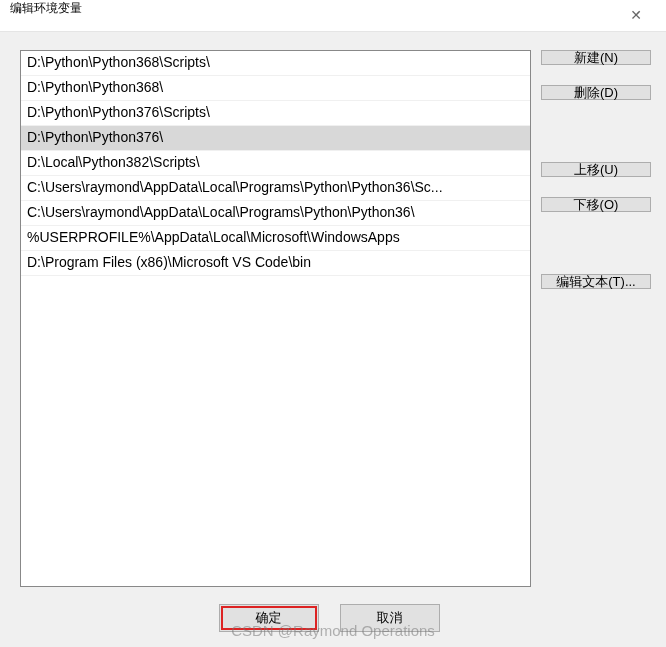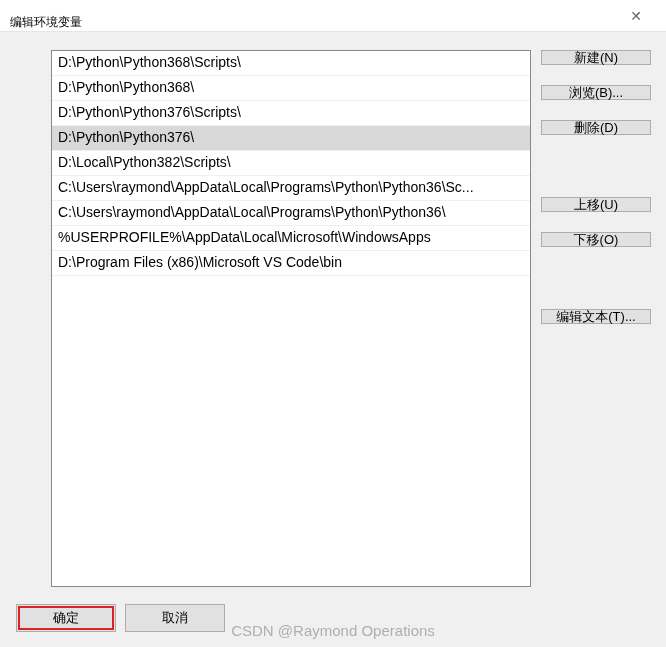--- a/index.html
+++ b/index.html
@@ -9,21 +9,21 @@
       background: #f0f0f0;
       width: 666px;
       height: 647px;
       overflow: hidden;
       position: relative;
     }
     .titlebar {
       height: 32px;
       background: #ffffff;
       display: flex;
-      align-items: flex-end;
+      align-items: flex-start;
       justify-content: space-between;
       padding: 0 10px 0 10px;
       border-bottom: 1px solid #e5e5e5;
     }
     .titlebar-title {
       font-size: 12px;
       color: #000;
     }
     .close-btn {
       width: 40px;
@@ -42,21 +42,20 @@
       gap: 10px;
       height: calc(100% - 32px - 48px);
     }
     .listbox {
       flex: 1;
       background: #ffffff;
       border: 1px solid #888;
       overflow: hidden;
       font-size: 14px;
       color: #000;
-      margin-left: 31px;
     }
     .list-item {
       padding: 2px 6px 3px 6px;
       white-space: nowrap;
       overflow: hidden;
       text-overflow: ellipsis;
       line-height: 19px;
       border-bottom: 1px solid #f0f0f0;
     }
     .list-item.selected {
@@ -86,24 +85,24 @@
       color: #000;
     }
     .footer {
       position: absolute;
       bottom: 0;
       left: 0;
       right: 0;
       height: 48px;
       background: #f0f0f0;
       display: flex;
-      justify-content: flex-start;
+      justify-content: center;
       align-items: center;
-      gap: 9px;
-      padding: 0 15px 10px 16px;
+      gap: 21px;
+      padding: 0 15px 10px 7px;
     }
     .footer .btn {
       width: 100px;
       height: 28px;
     }
     .btn-default {
       outline: 2px solid #d22;
       outline-offset: -4px;
     }
     .watermark {
@@ -133,21 +132,20 @@
     <div class="list-item">D:\Python\Python376\Scripts\</div>
     <div class="list-item selected">D:\Python\Python376\</div>
     <div class="list-item">D:\Local\Python382\Scripts\</div>
     <div class="list-item">C:\Users\raymond\AppData\Local\Programs\Python\Python36\Sc...</div>
     <div class="list-item">C:\Users\raymond\AppData\Local\Programs\Python\Python36\</div>
     <div class="list-item">%USERPROFILE%\AppData\Local\Microsoft\WindowsApps</div>
     <div class="list-item">D:\Program Files (x86)\Microsoft VS Code\bin</div>
   </div>
   <div class="side-buttons">
     <button class="btn">新建(N)</button>
-    <button class="btn">浏览(B)...</button>
     <button class="btn gap-large">删除(D)</button>
     <button class="btn">上移(U)</button>
     <button class="btn gap-large">下移(O)</button>
     <button class="btn">编辑文本(T)...</button>
   </div>
 </div>
 
 <div class="footer">
   <button class="btn btn-default">确定</button>
   <button class="btn">取消</button>

